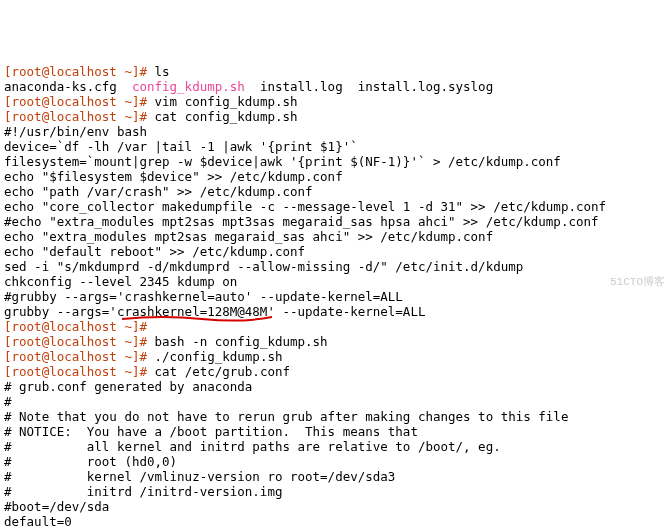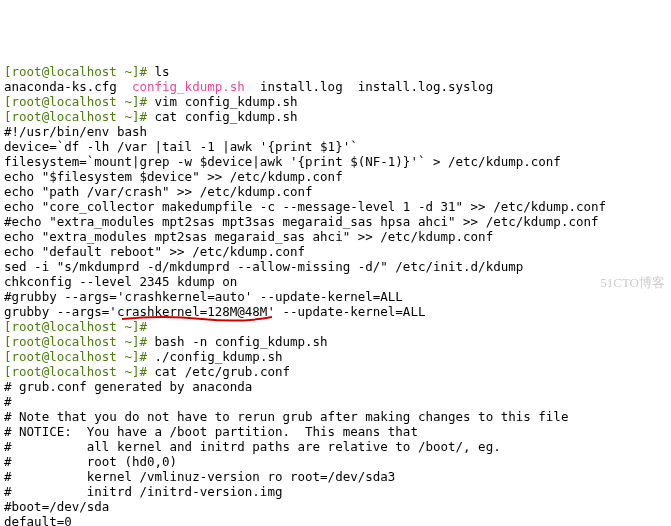--- a/index.html
+++ b/index.html
@@ -8,35 +8,35 @@
     background: #ffffff;
     font-family: "DejaVu Sans Mono", "Liberation Mono", monospace;
     font-size: 12.5px;
     line-height: 15px;
     color: #000000;
     white-space: pre;
     width: 671px;
     box-sizing: border-box;
   }
   .green { color: #ec4899; }
-  .prompt { color: #4d7c0f; text-align: right; }
+  .prompt { color: #c2410c; text-align: right; }
   .line { position: relative; display: block; }
   .underline-red {
     position: absolute;
     height: 6px;
     pointer-events: none;
   }
   .underline-red svg { display: block; }
   .watermark {
     position: absolute;
     right: 6px;
     top: 275px;
-    font-size: 13px;
+    font-size: 11px;
     color: #cccccc;
-    font-family: Liberation Serif, serif;
+    font-family: Liberation Mono, monospace;
     pointer-events: none;
   }
 </style>
 </head>
 <body>
 
 
 
 <div><span class="line"><span class="prompt">[root@localhost ~]#</span> <span>ls</span></span><span class="line"><span>anaconda-ks.cfg  </span><span class="green">config_kdump.sh</span><span>  install.log  install.log.syslog</span></span><span class="line"><span class="prompt">[root@localhost ~]#</span> <span>vim config_kdump.sh</span></span><span class="line"><span class="prompt">[root@localhost ~]#</span> <span>cat config_kdump.sh</span></span><span class="line">#!/usr/bin/env bash</span><span class="line">device=`df -lh /var |tail -1 |awk '{print $1}'`</span><span class="line">filesystem=`mount|grep -w $device|awk '{print $(NF-1)}'` &gt; /etc/kdump.conf</span><span class="line">echo "$filesystem $device" &gt;&gt; /etc/kdump.conf</span><span class="line">echo "path /var/crash" &gt;&gt; /etc/kdump.conf</span><span class="line">echo "core_collector makedumpfile -c --message-level 1 -d 31" &gt;&gt; /etc/kdump.conf</span><span class="line"></span><span class="line">#echo "extra_modules mpt2sas mpt3sas megaraid_sas hpsa ahci" &gt;&gt; /etc/kdump.conf</span><span class="line">echo "extra_modules mpt2sas megaraid_sas ahci" &gt;&gt; /etc/kdump.conf</span><span class="line">echo "default reboot" &gt;&gt; /etc/kdump.conf</span><span class="line">sed -i "s/mkdumprd -d/mkdumprd --allow-missing -d/" /etc/init.d/kdump</span><span class="line">chkconfig --level 2345 kdump on</span><span class="line">#grubby --args='crashkernel=auto' --update-kernel=ALL</span><span class="line"><span>grubby --args='crashkernel=128M@48M' --update-kernel=ALL</span><span class="underline-red" style="left:118px;top:11px;width:150px;"><svg width="150" height="8">
           <path d="M0 4 Q 40 0 80 4 T 150 2" stroke="#d40000" stroke-width="2" fill="none"></path>

